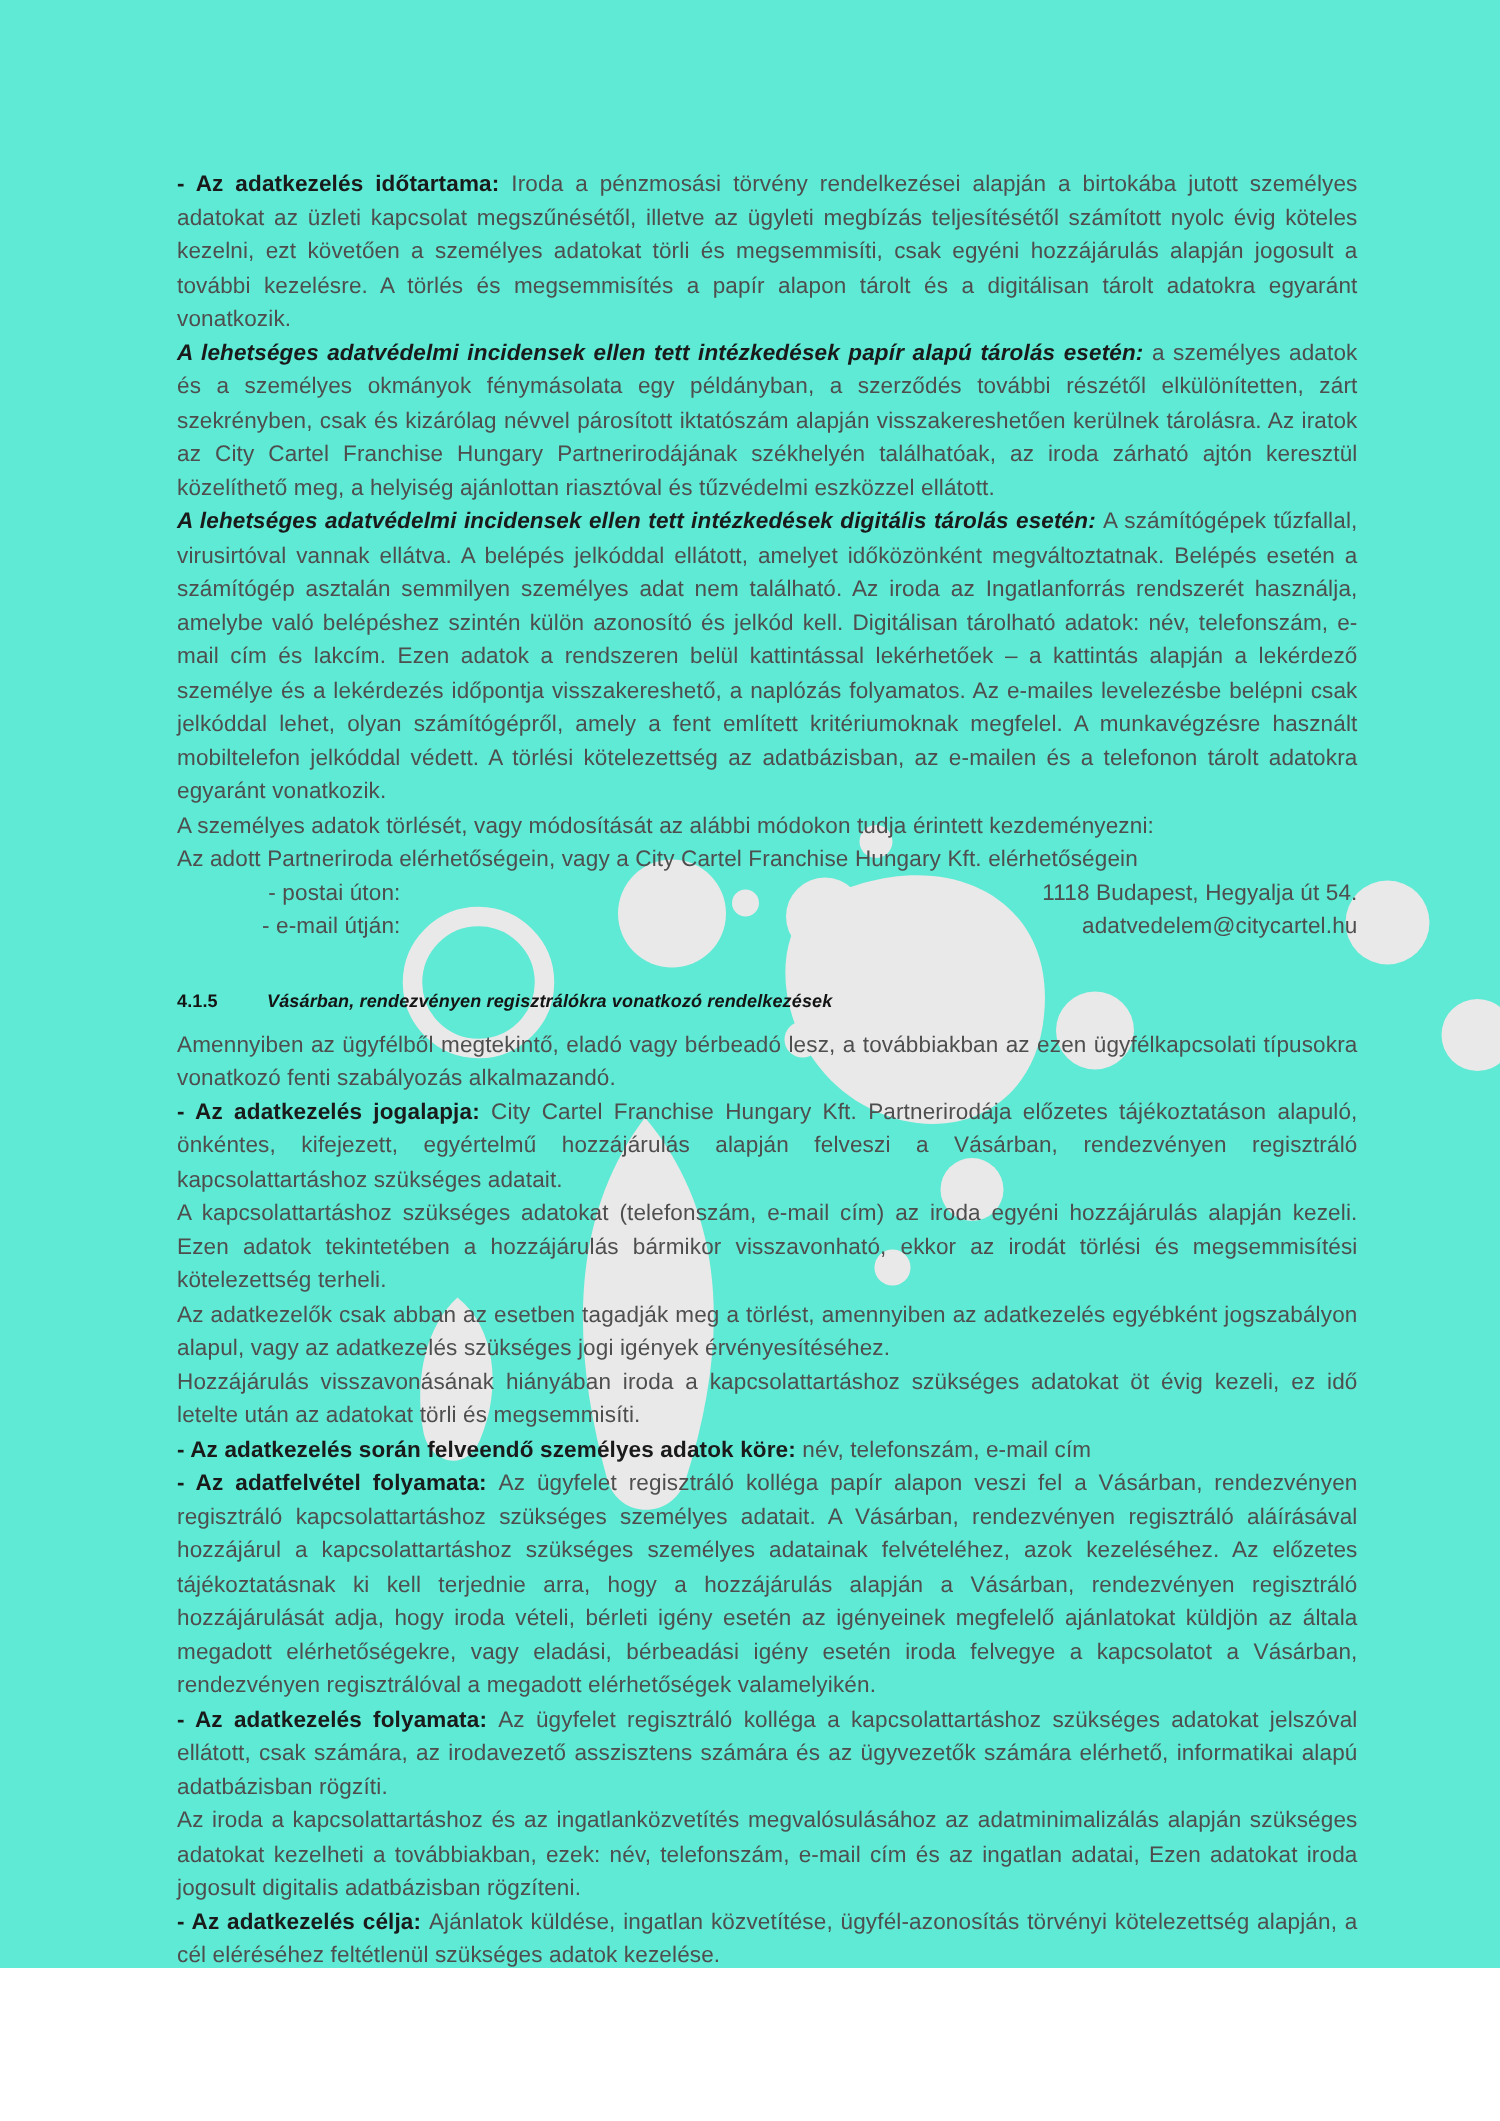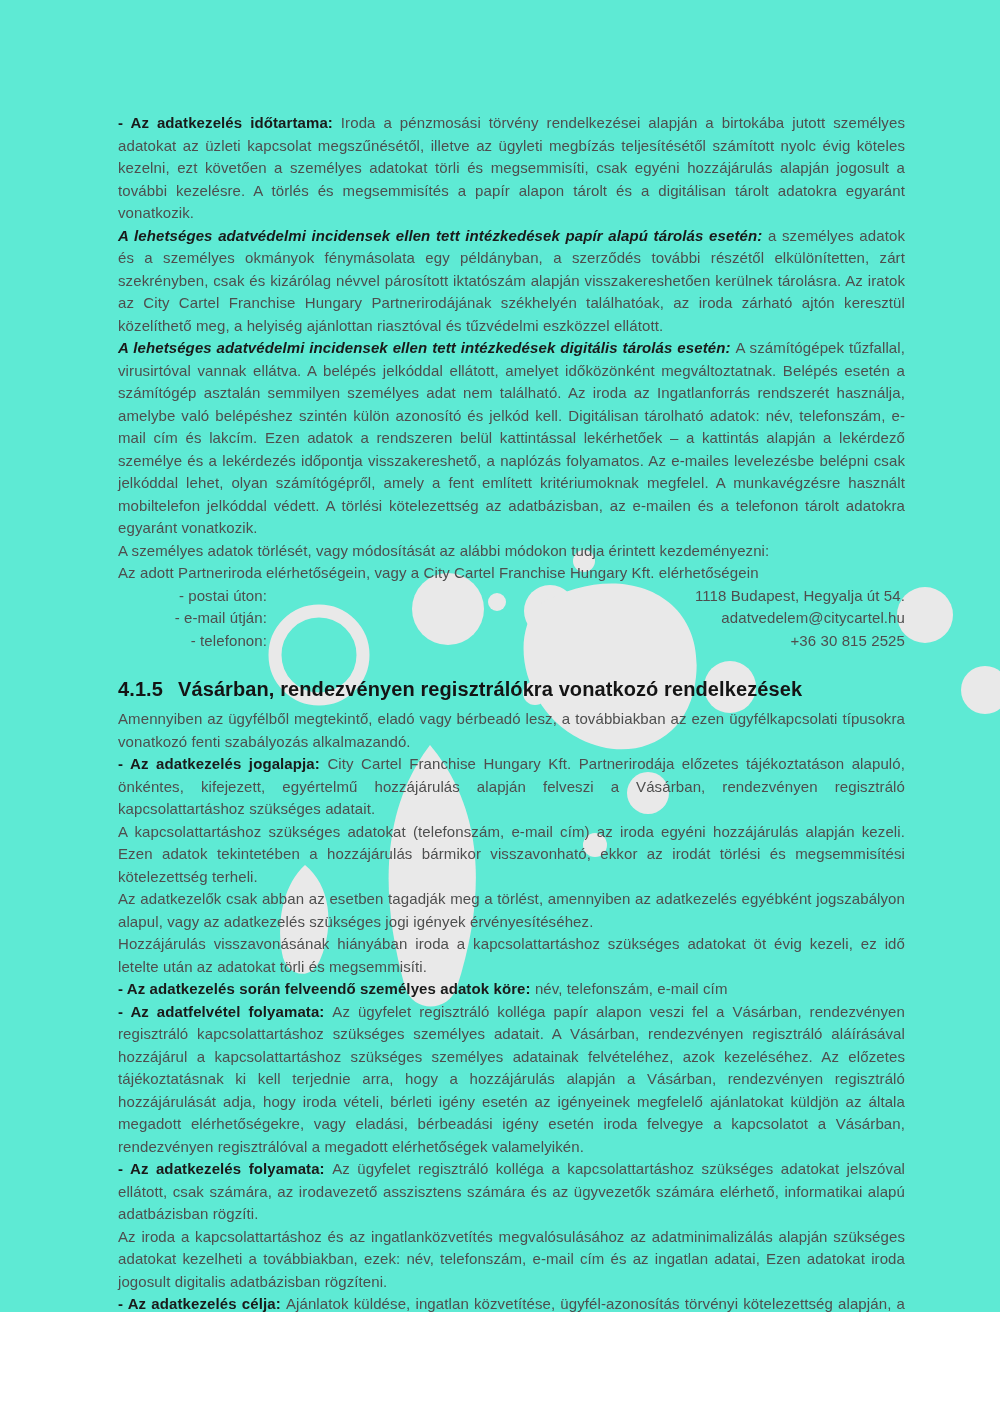--- a/index.html
+++ b/index.html
@@ -36,25 +36,25 @@
   .seg-bold{font-weight:700;font-style:normal;color:#1a1a1a;}
   .seg-bolditalic{font-weight:700;font-style:italic;color:#1a1a1a;margin-top:30px;}
   .contact-row{display:flex;text-align:right;}
   .contact-label{flex:0 0 149px;}
   .contact-value{flex:1;}
   .section-heading{
     display:flex;
     margin:26px 0 7px 0;
     font-weight:700;
     color:#141414;
-    font-size:20px;
+    font-size:12px;
     line-height:23px;
   }
   .sh-num{flex:0 0 60px;}
-  .sh-title{flex:1;}
+  .sh-title{flex:1;font-style:italic;}
   .page-number{
     position:absolute;
     left:0;right:0;
     top:1316px;
     text-align:center;
     font-size:11.5px;
     color:#707070;
     z-index:1;
   }
 </style>
@@ -92,24 +92,20 @@
       <p class="para"><span class="seg-normal">A személyes adatok törlését, vagy módosítását az alábbi módokon tudja érintett kezdeményezni:</span></p>
       <p class="para"><span class="seg-normal">Az adott Partneriroda elérhetőségein, vagy a City Cartel Franchise Hungary Kft. elérhetőségein</span></p>
       <div class="contact-row">
         <span class="contact-label">- postai úton:</span>
         <span class="contact-value">1118 Budapest, Hegyalja út 54.</span>
       </div>
       <div class="contact-row">
         <span class="contact-label">- e-mail útján:</span>
         <span class="contact-value">adatvedelem@citycartel.hu</span>
       </div>
-      <div class="contact-row">
-        <span class="contact-label">- telefonon:</span>
-        <span class="contact-value">+36 30 815 2525</span>
-      </div>
       <div class="section-heading">
         <span class="sh-num">4.1.5</span>
         <span class="sh-title">Vásárban, rendezvényen regisztrálókra vonatkozó rendelkezések</span>
       </div>
       <p class="para"><span class="seg-normal">Amennyiben az ügyfélből megtekintő, eladó vagy bérbeadó lesz, a továbbiakban az ezen ügyfélkapcsolati típusokra vonatkozó fenti szabályozás alkalmazandó.</span></p>
       <p class="para"><span class="seg-bold">- Az adatkezelés jogalapja: </span><span class="seg-normal">City Cartel Franchise Hungary Kft. Partnerirodája előzetes tájékoztatáson alapuló, önkéntes, kifejezett, egyértelmű hozzájárulás alapján felveszi a Vásárban, rendezvényen regisztráló kapcsolattartáshoz szükséges adatait.</span></p>
       <p class="para"><span class="seg-normal">A kapcsolattartáshoz szükséges adatokat (telefonszám, e-mail cím) az iroda egyéni hozzájárulás alapján kezeli. Ezen adatok tekintetében a hozzájárulás bármikor visszavonható, ekkor az irodát törlési és megsemmisítési kötelezettség terheli.</span></p>
       <p class="para"><span class="seg-normal">Az adatkezelők csak abban az esetben tagadják meg a törlést, amennyiben az adatkezelés egyébként jogszabályon alapul, vagy az adatkezelés szükséges jogi igények érvényesítéséhez.</span></p>
       <p class="para"><span class="seg-normal">Hozzájárulás visszavonásának hiányában iroda a kapcsolattartáshoz szükséges adatokat öt évig kezeli, ez idő letelte után az adatokat törli és megsemmisíti.</span></p>
       <p class="para"><span class="seg-bold">- Az adatkezelés során felveendő személyes adatok köre: </span><span class="seg-normal">név, telefonszám, e-mail cím</span></p>

